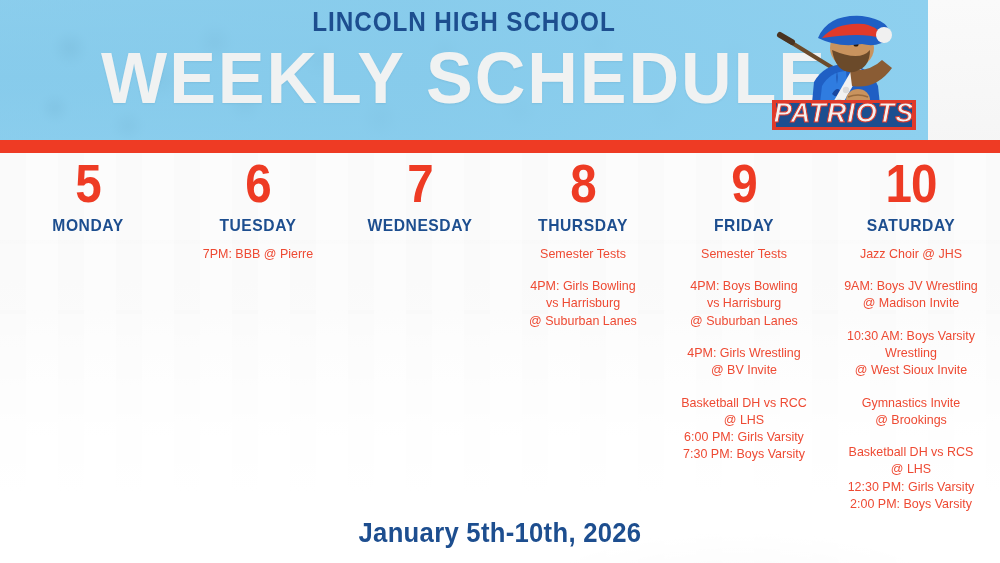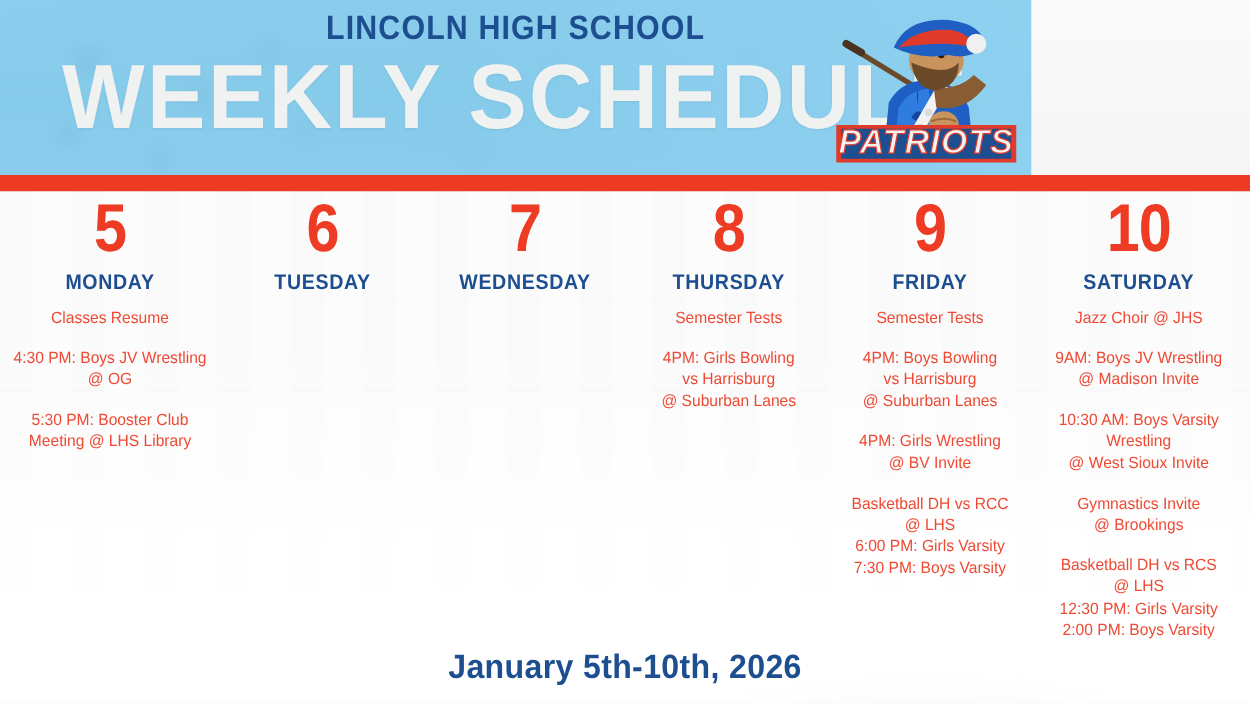--- a/index.html
+++ b/index.html
@@ -54,21 +54,21 @@
   }
   .bg-veil {
     position:absolute; left:0; right:0; top:150px; bottom:0;
     background:rgba(255,255,255,0.70);
     pointer-events:none;
   }
 
   
   .header {
     position:absolute; left:0; top:0;
-    width:825px; height:140px;
+    width:928px; height:140px;
     overflow:hidden;
     background:
       linear-gradient(180deg,#8fd0ee 0%,#87cbeb 55%,#8ed0ef 100%);
   }
   .header .crowd {
     position:absolute; inset:0;
     opacity:.55;
     background:
       radial-gradient(circle 26px at 70px 48px, rgba(40,90,120,.30), rgba(40,90,120,0) 70%),
       radial-gradient(circle 22px at 55px 108px, rgba(40,90,120,.26), rgba(40,90,120,0) 70%),
@@ -245,32 +245,28 @@
     </div>
   </div>
 
   <div class="red-bar"></div>
 
   <div class="grid">
 
     <div class="col col-0">
       <div class="day-num">5</div>
       <div class="day-name">MONDAY</div>
-      <div class="events">
-        <div class="event">Classes Resume</div>
-        <div class="event">4:30 PM: Boys JV Wrestling
-@ OG</div>
-        <div class="event">5:30 PM: Booster Club
-Meeting @ LHS Library</div>
-      </div>
     </div>
 
     <div class="col col-1">
       <div class="day-num">6</div>
       <div class="day-name">TUESDAY</div>
+      <div class="events">
+        <div class="event">7PM: BBB @ Pierre</div>
+      </div>
     </div>
 
     <div class="col col-2">
       <div class="day-num">7</div>
       <div class="day-name">WEDNESDAY</div>
     </div>
 
     <div class="col col-3">
       <div class="day-num">8</div>
       <div class="day-name">THURSDAY</div>

